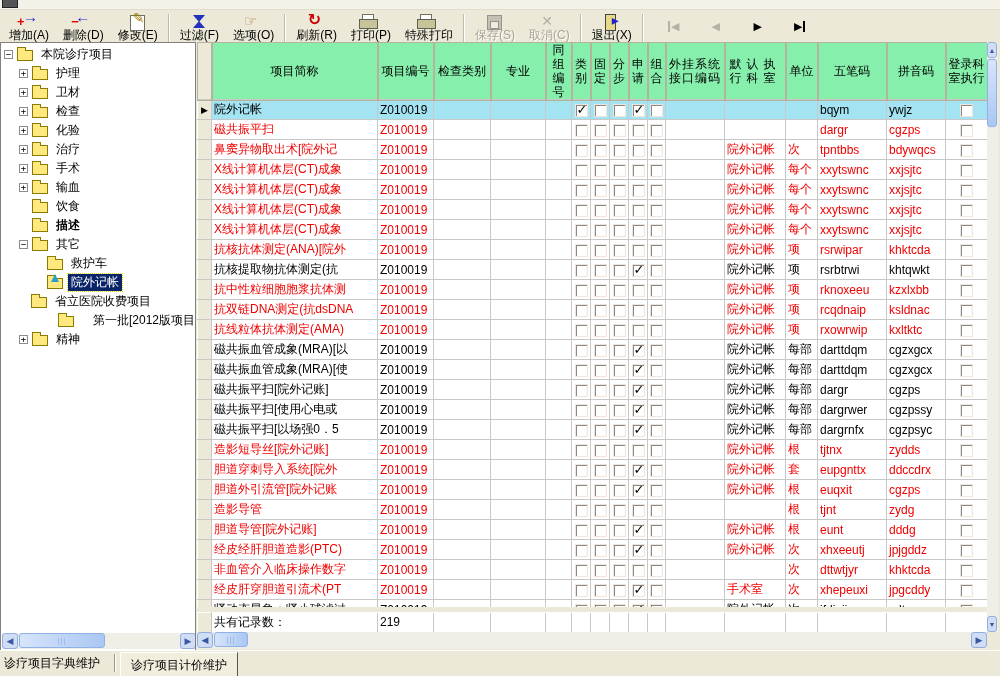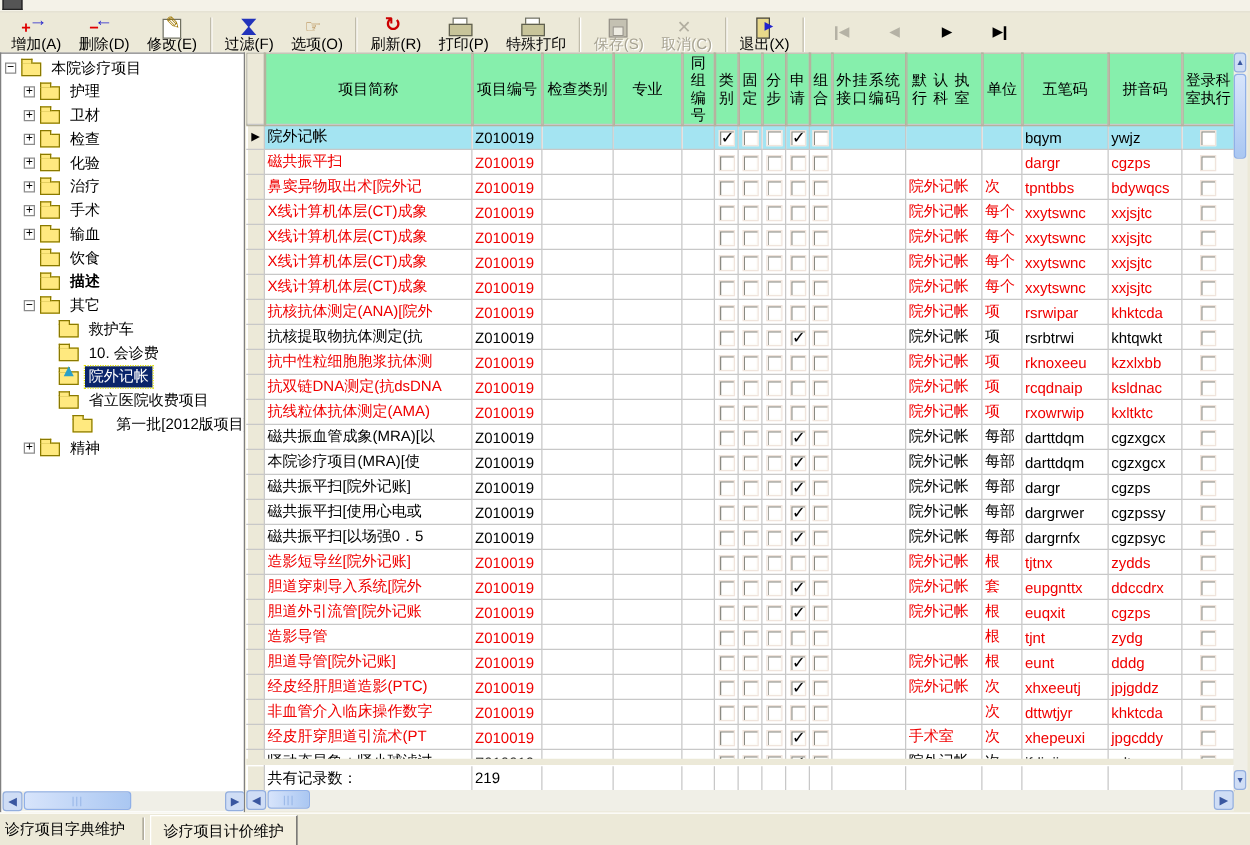--- a/index.html
+++ b/index.html
@@ -229,29 +229,24 @@
           <span class="folder"></span>
           <span class="tree-label">其它</span>
         </div>
         <div class="tree-row" style="padding-left: 33px;">
           <span class="exp-spacer"></span>
           <span class="folder"></span>
           <span class="tree-label">救护车</span>
         </div>
         <div class="tree-row" style="padding-left: 33px;">
           <span class="exp-spacer"></span>
-          <span class="folder"></span>
-          <span class="tree-label">10. 会诊费</span>
-        </div>
-        <div class="tree-row" style="padding-left: 33px;">
-          <span class="exp-spacer"></span>
           <span class="folder hand"></span>
           <span class="tree-label sel">院外记帐</span>
         </div>
-        <div class="tree-row" style="padding-left: 33px;">
+        <div class="tree-row" style="padding-left: 17px;">
           <span class="exp-spacer"></span>
           <span class="folder"></span>
           <span class="tree-label">省立医院收费项目</span>
         </div>
         <div class="tree-row" style="padding-left: 33px; gap: 11px;">
           <span class="exp-spacer"></span>
           <span class="folder"></span>
           <span class="tree-label">第一批[2012版项目]</span>
         </div>
         <div class="tree-row" style="padding-left: 18px;">
@@ -554,21 +549,21 @@
             <td class="ctr"><span class="cb"></span></td>
             <td></td>
             <td>院外记帐</td>
             <td>每部</td>
             <td>darttdqm</td>
             <td>cgzxgcx</td>
             <td class="ctr"><span class="cb"></span></td>
           </tr>
           <tr>
             <td class="selc"></td>
-            <td>本院诊疗项目(MRA)[使</td>
+            <td>磁共振血管成象(MRA)[使</td>
             <td>Z010019</td>
             <td></td>
             <td></td>
             <td></td>
             <td class="ctr"><span class="cb"></span></td>
             <td class="ctr"><span class="cb"></span></td>
             <td class="ctr"><span class="cb"></span></td>
             <td class="ctr"><span class="cb checked"></span></td>
             <td class="ctr"><span class="cb"></span></td>
             <td></td>

